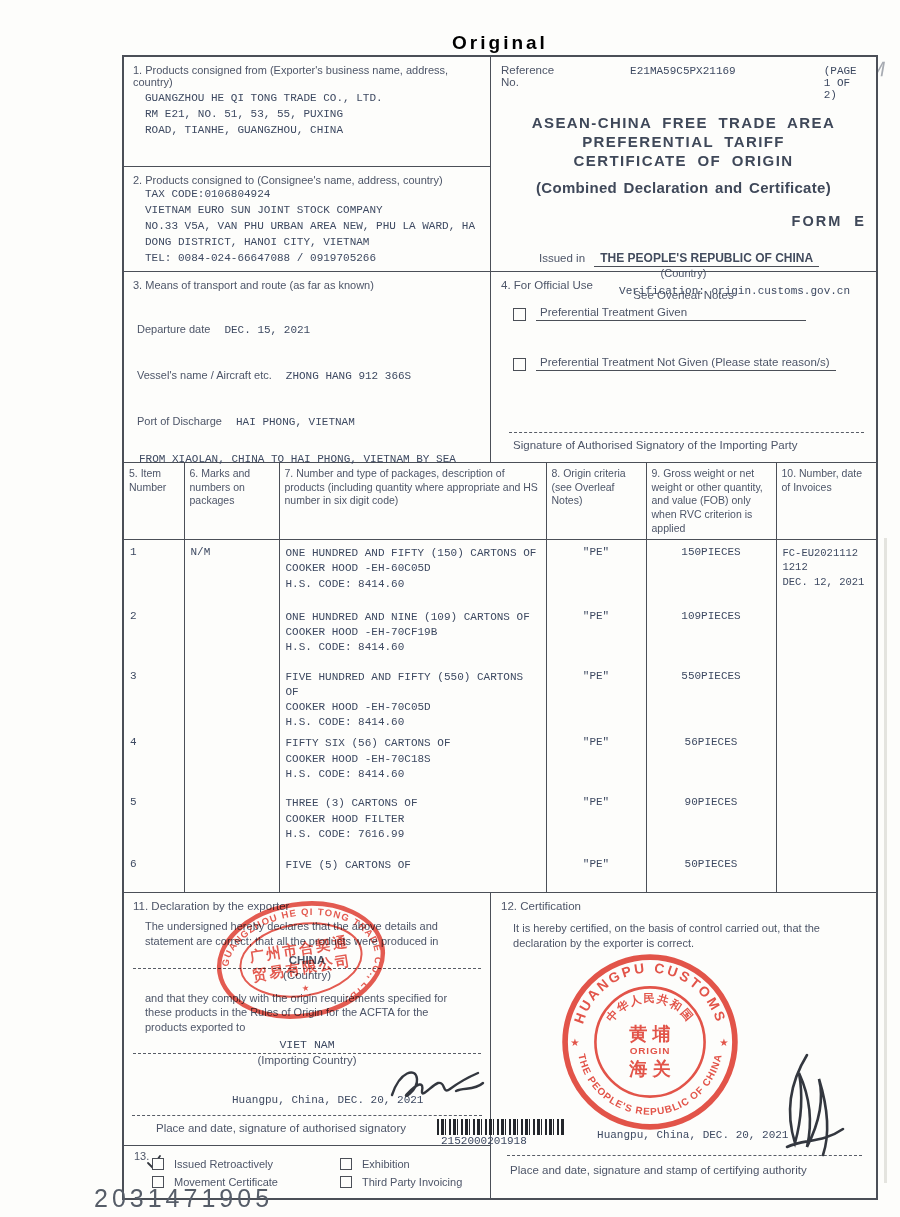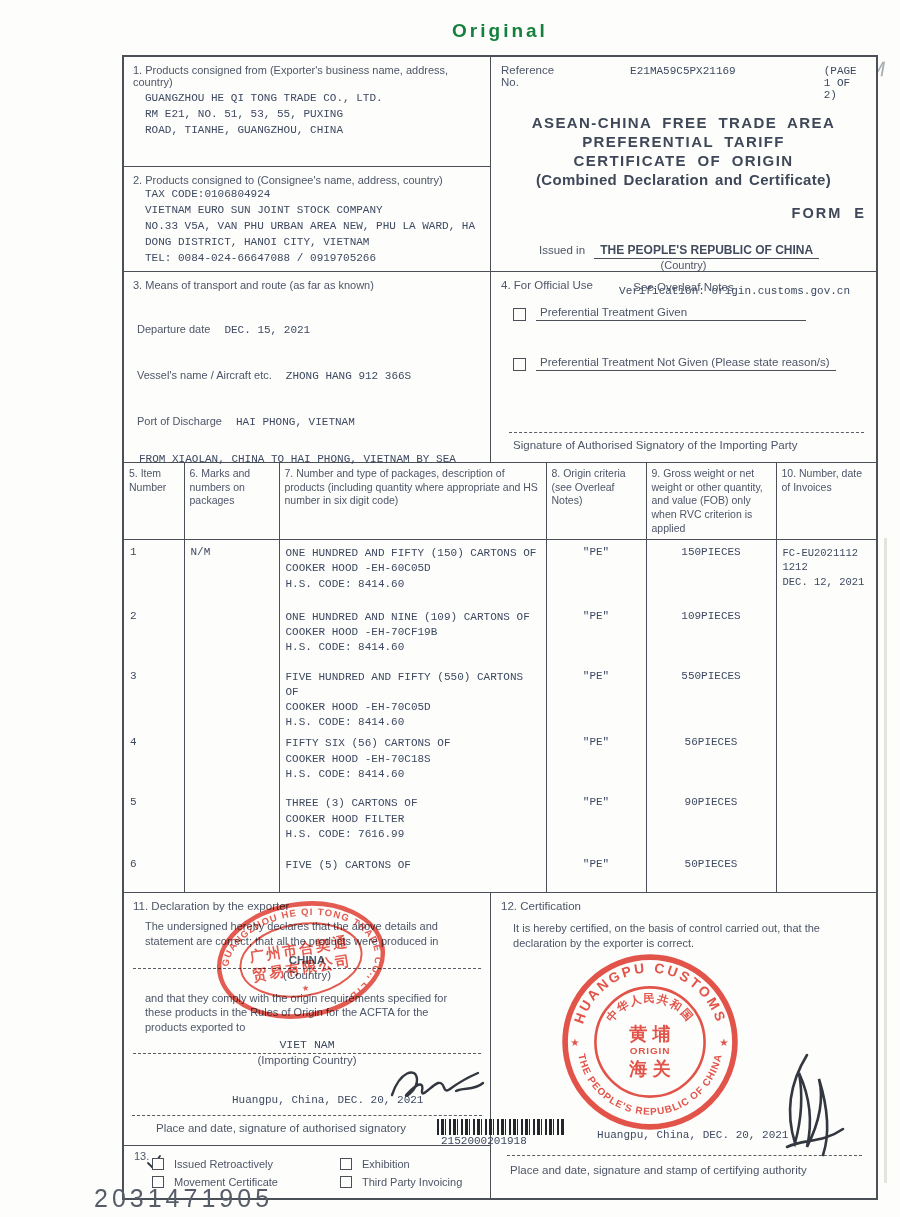--- a/index.html
+++ b/index.html
@@ -1,20 +1,20 @@
 <!DOCTYPE html>
 <html><head>
 <meta charset="utf-8">
 <style>
   * { margin:0; padding:0; box-sizing:border-box; }
   body { background:#ffffff; font-family:"Liberation Sans", sans-serif; }
   .sheet { position:relative; width:900px; height:1217px; background:#fdfdfb; overflow:hidden; }
 
-  .doc-title { position:absolute; top:20px; left:123px; width:754px; text-align:center;
-    font-size:19px; font-weight:bold; letter-spacing:3px; color:#15803d; }
+  .doc-title { position:absolute; top:32px; left:123px; width:754px; text-align:center;
+    font-size:19px; font-weight:bold; letter-spacing:3px; color:#000000; }
   .corner-mark { position:absolute; top:57px; left:868px; font-size:21px; color:#a7abb2;
     font-weight:400; transform:skewX(-8deg) rotate(2deg); }
   .serial { position:absolute; left:94px; top:1184px; font-size:25px; letter-spacing:4px;
     color:#565d68; font-weight:500; }
   .scan-edge { position:absolute; left:884px; top:538px; width:3px; height:645px; background:#e4e4df; }
 
   .form { position:absolute; left:122px; top:55px; width:756px; border:2px solid #4b4f57; background:#fdfdfb; }
   .lbl { color:#4d5568; font-size:11px; }
   .t { font-family:"Liberation Mono","DejaVu Sans Mono",monospace; color:#3d4961; font-size:11px; }
   .dash { border-top:1.7px dashed #585d66; }
@@ -150,21 +150,21 @@
       <div class="col-right">
         <div class="box hdr-box">
           <div class="ref-row">
             <span class="lbl" style="font-size:11.5px;">Reference No.</span>
             <span class="t ref-val">E21MA59C5PX21169</span>
             <span class="t pg">(PAGE 1 OF 2)</span>
           </div>
           <div class="big-title first">ASEAN-CHINA FREE TRADE AREA</div>
           <div class="big-title">PREFERENTIAL TARIFF</div>
           <div class="big-title">CERTIFICATE OF ORIGIN</div>
-          <div class="big-title" style="letter-spacing:.3px; word-spacing:2px;">(Combined Declaration and Certificate)</div>
+          <div class="big-title" style="letter-spacing:.3px; word-spacing:2px;margin-top:8px;">(Combined Declaration and Certificate)</div>
           <div class="form-e">FORM E</div>
           <div class="issued">
             <span>Issued in</span>
             <span class="val">THE PEOPLE'S REPUBLIC OF CHINA</span>
           </div>
           <div class="country-cap lbl">(Country)</div>
           <div class="overleaf">See Overleaf Notes</div>
         </div>
 
         <div class="box box4">

